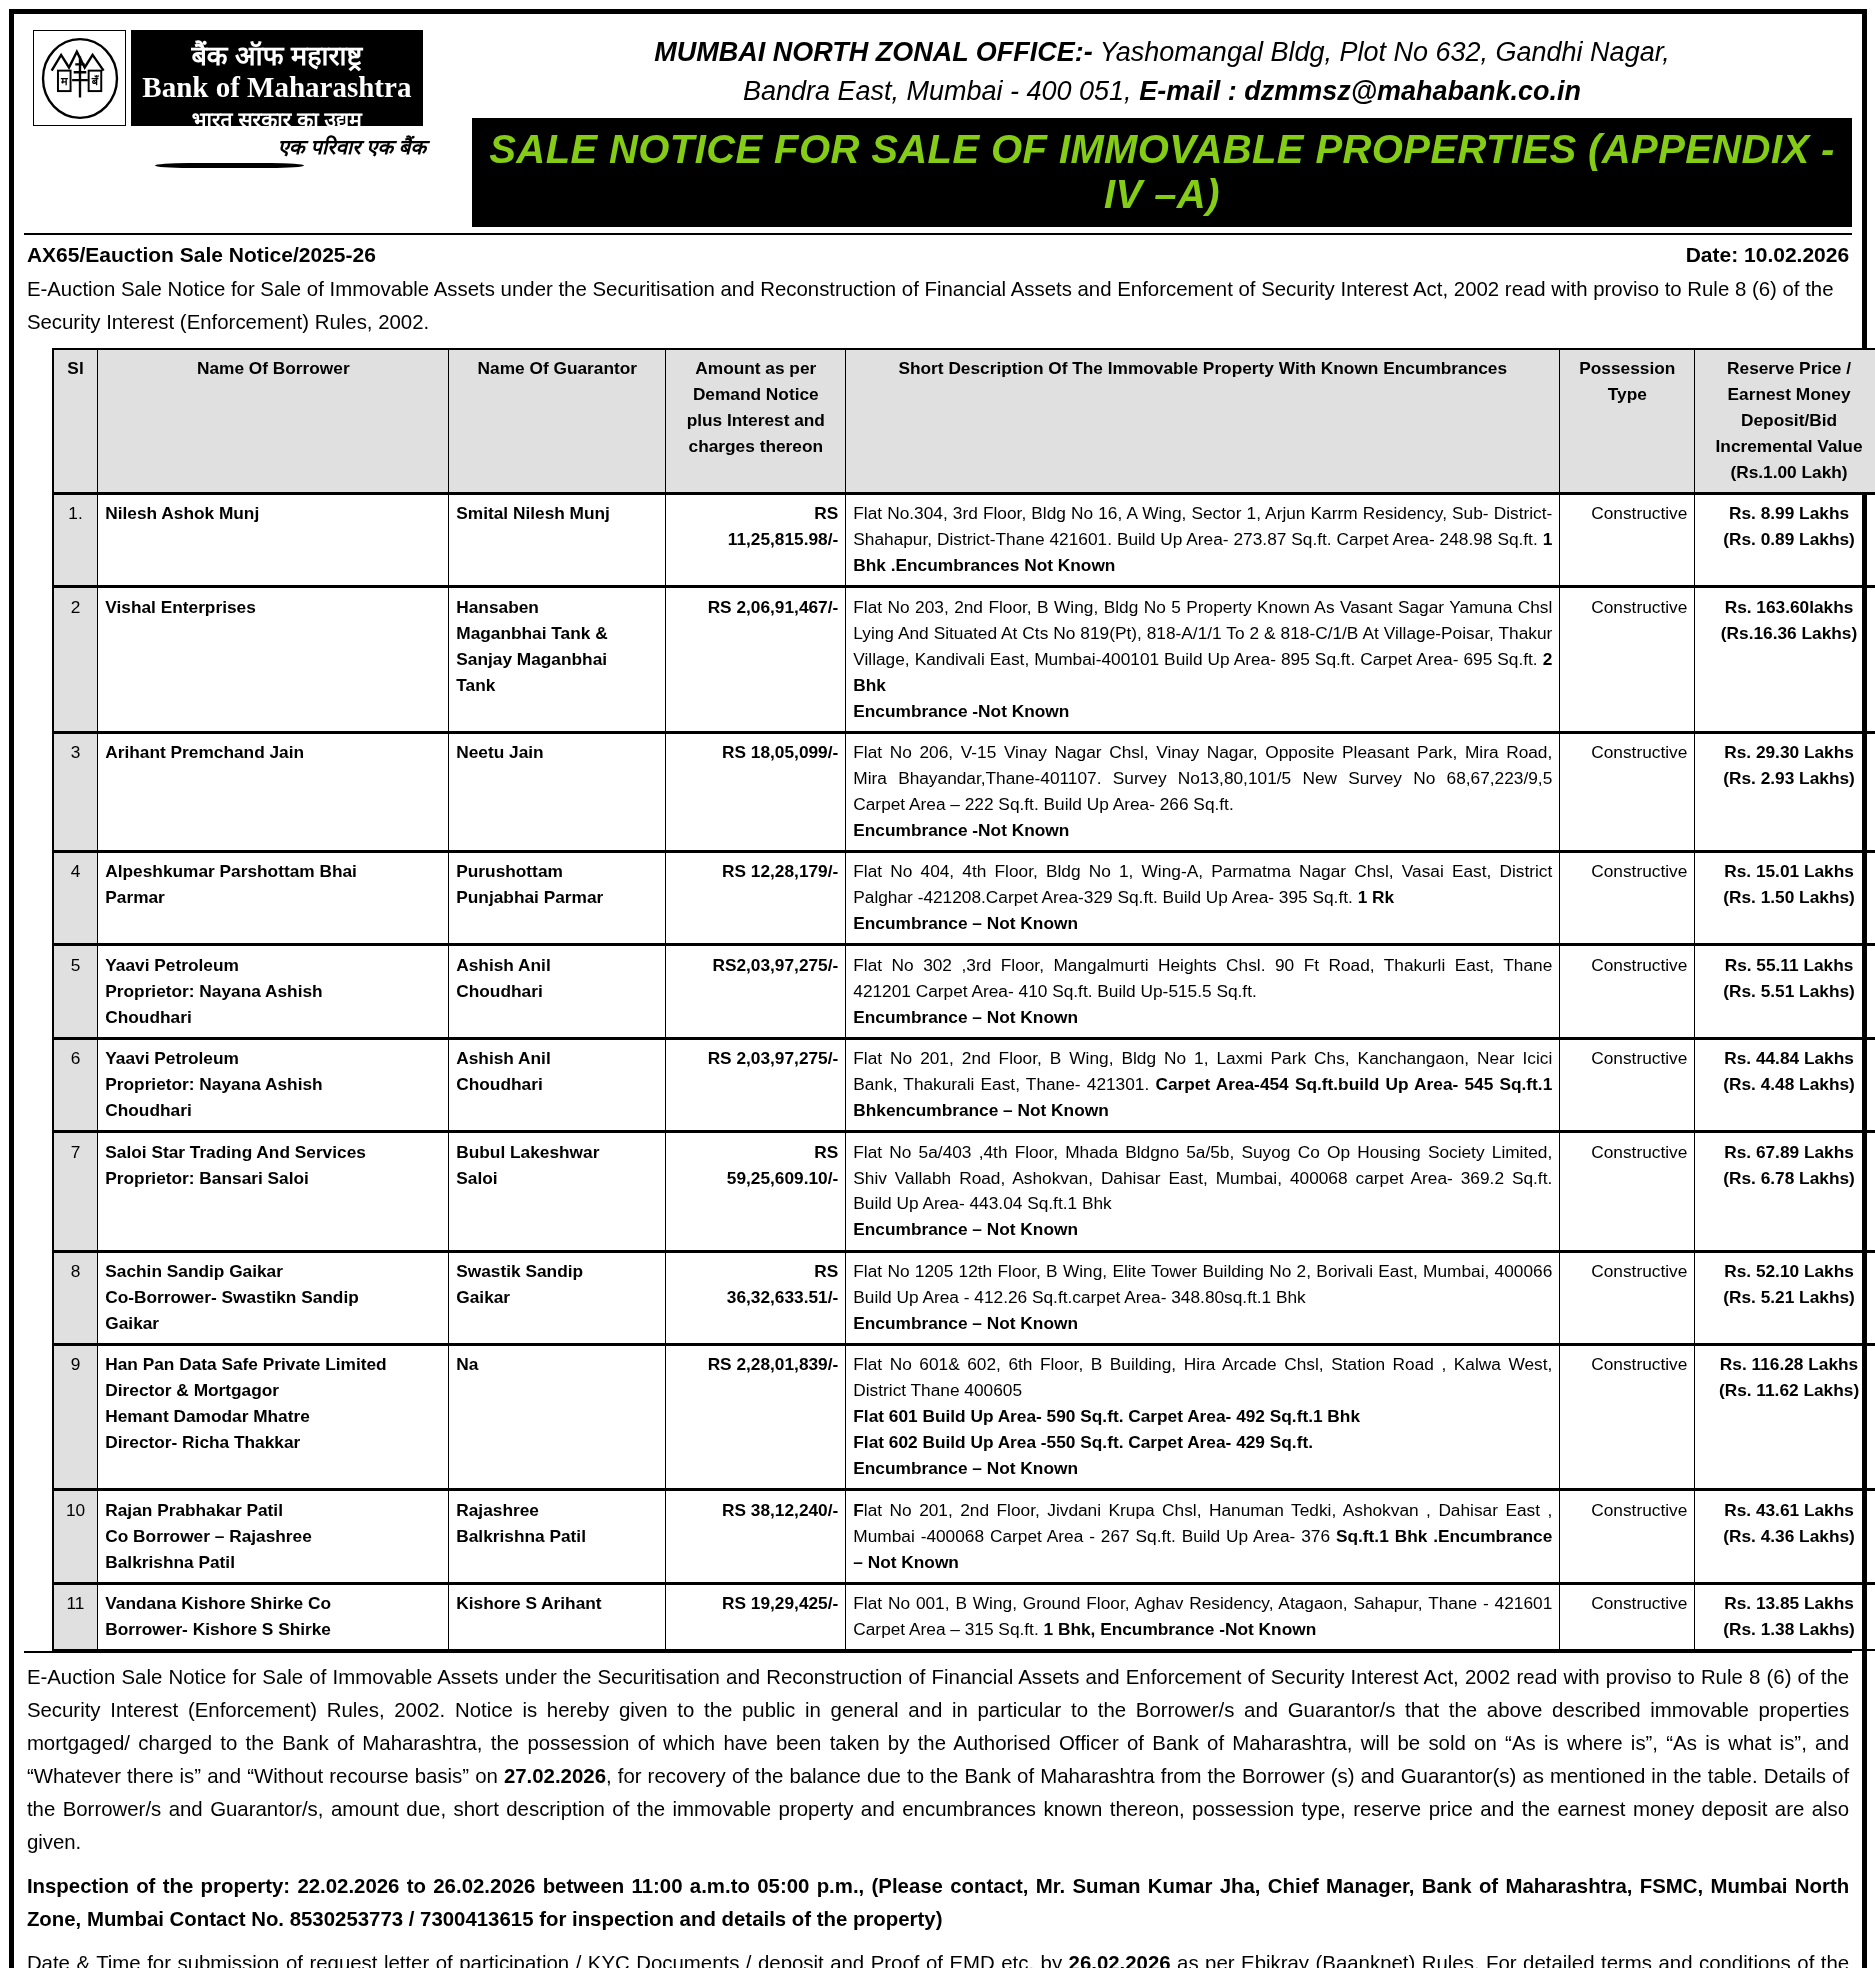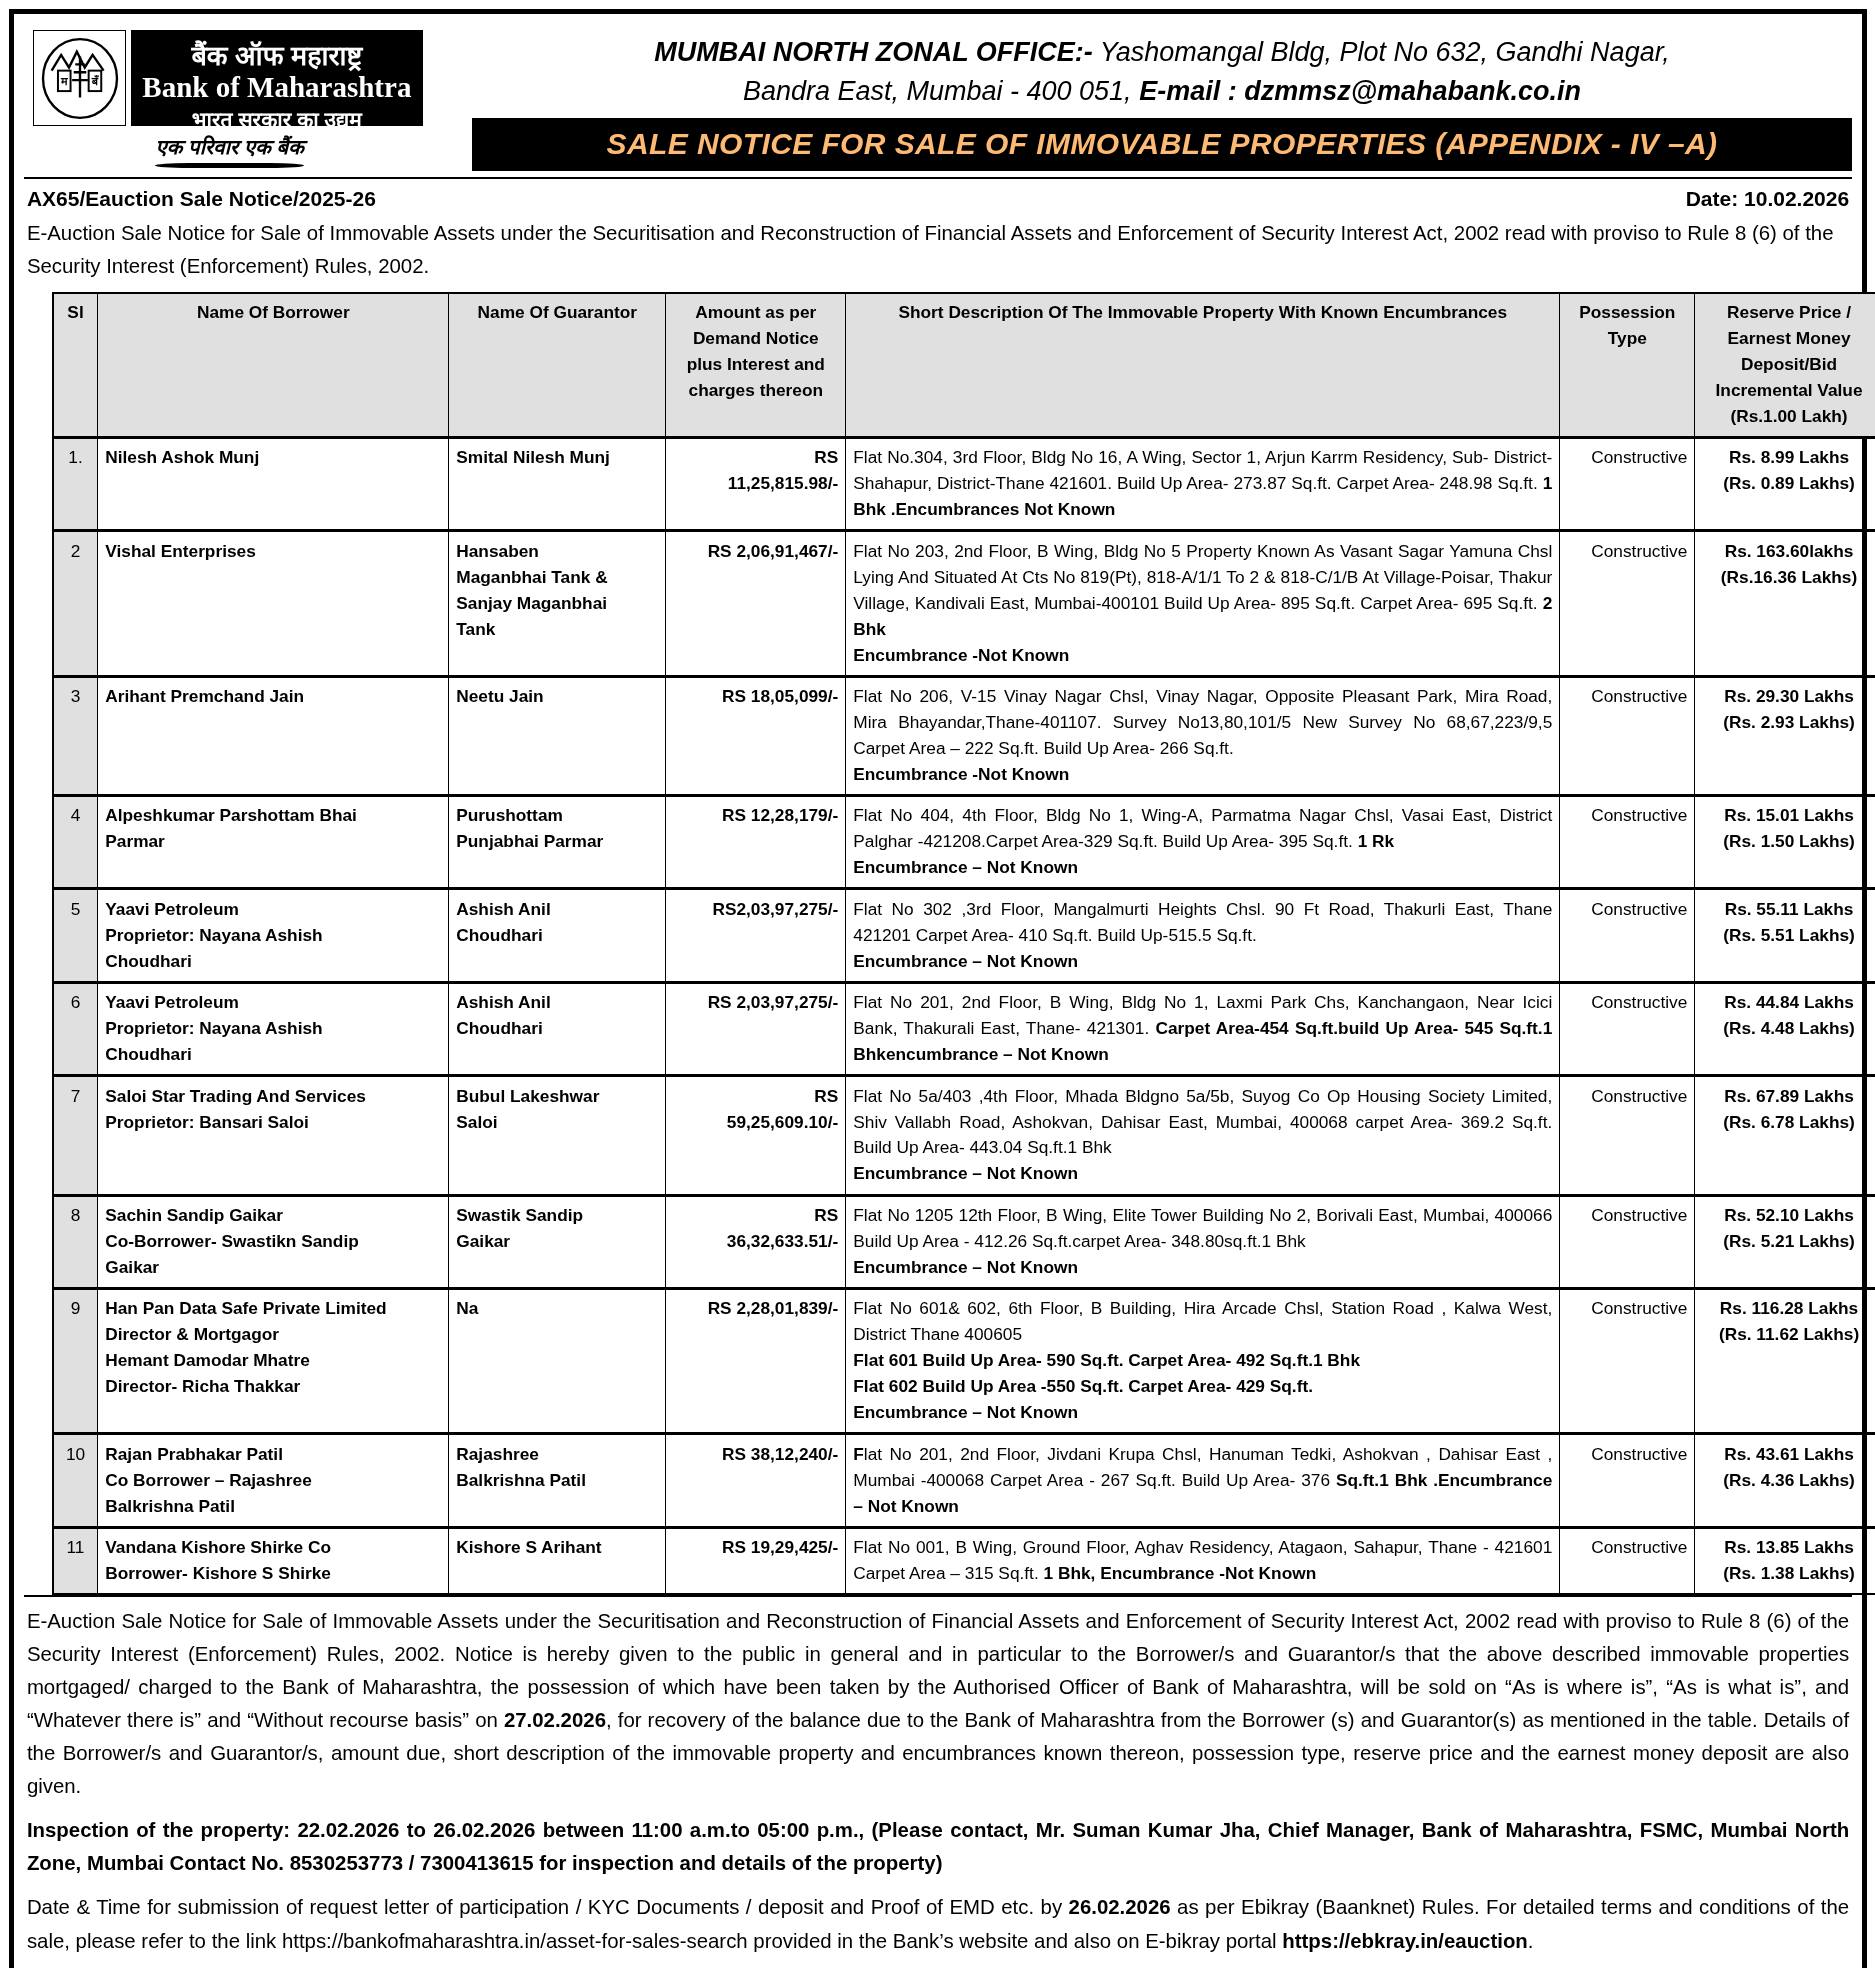--- a/index.html
+++ b/index.html
@@ -16,26 +16,26 @@
   .header { display: flex; align-items: stretch; padding: 6.3px 0 0 0; }
   .logo-block { width: 448px; flex: 0 0 448px; padding: 4.7px 0 0 9.4px; }
   .logo-row { display: flex; }
   .emblem-box { width: 93px; height: 96px; border: 1.6px solid #000; background: #fff;
     display: flex; align-items: center; justify-content: center; }
   .name-box { width: 292px; height: 96px; background: #000; color: #fff;
     margin-left: 4.7px; text-align: center; padding-top: 12px; }
   .name-hindi { font-size: 27px; font-weight: bold; line-height: 1.1; }
   .name-eng { font-family: "Liberation Serif", "DejaVu Serif", serif; font-size: 29px; font-weight: bold; line-height: 1.1; }
   .name-sub { font-size: 21px; font-weight: bold; margin-top: 1.6px; text-align: center; }
-  .tagline { text-align: center; width: 393px; font-size: 20.4px; font-weight: bold; font-style: italic; margin-top: 6.3px; }
+  .tagline { text-align: right; width: 393px; font-size: 20.4px; font-weight: bold; font-style: italic; margin-top: 6.3px; }
   .tagline-swoosh { width: 149px; height: 5.5px; background: #000; border-radius: 50%/100%; margin: 2.4px auto 0 auto; }
   .header-right { flex: 1 1 auto; display: flex; flex-direction: column; font-style: italic; }
   .office-lines { text-align: center; padding: 7.9px 4.7px 6.3px 4.7px; font-size: 27px; line-height: 1.45; }
-  .banner { background: #000; color: #fdba74; text-align: center; font-weight: bold;
-    font-size: 30px; padding: 9.4px 3.1px; margin-top: auto; letter-spacing: 0.4px; }
+  .banner { background: #000; color: #84cc16; text-align: center; font-weight: bold;
+    font-size: 40px; padding: 9.4px 3.1px; margin-top: auto; letter-spacing: 0.4px; }
   .b { font-weight: bold; }
   .header-divider { border-top: 2.4px solid #000; margin-top: 6.3px; }
   
   .ref-row { display: flex; justify-content: space-between; font-weight: bold;
     font-size: 21px; padding: 7.9px 3.1px 1.6px 3.1px; }
   .intro { font-size: 20.4px; line-height: 1.6; padding: 4.7px 3.1px 9.4px 3.1px; text-align: left; }
   
   table { border-collapse: collapse; width: 100%; table-layout: fixed; font-size: 17.3px; margin-left: 28px; }
   table, th, td { border: 1.6px solid #000; }
   th { border-bottom: 3.9px solid #000; }

